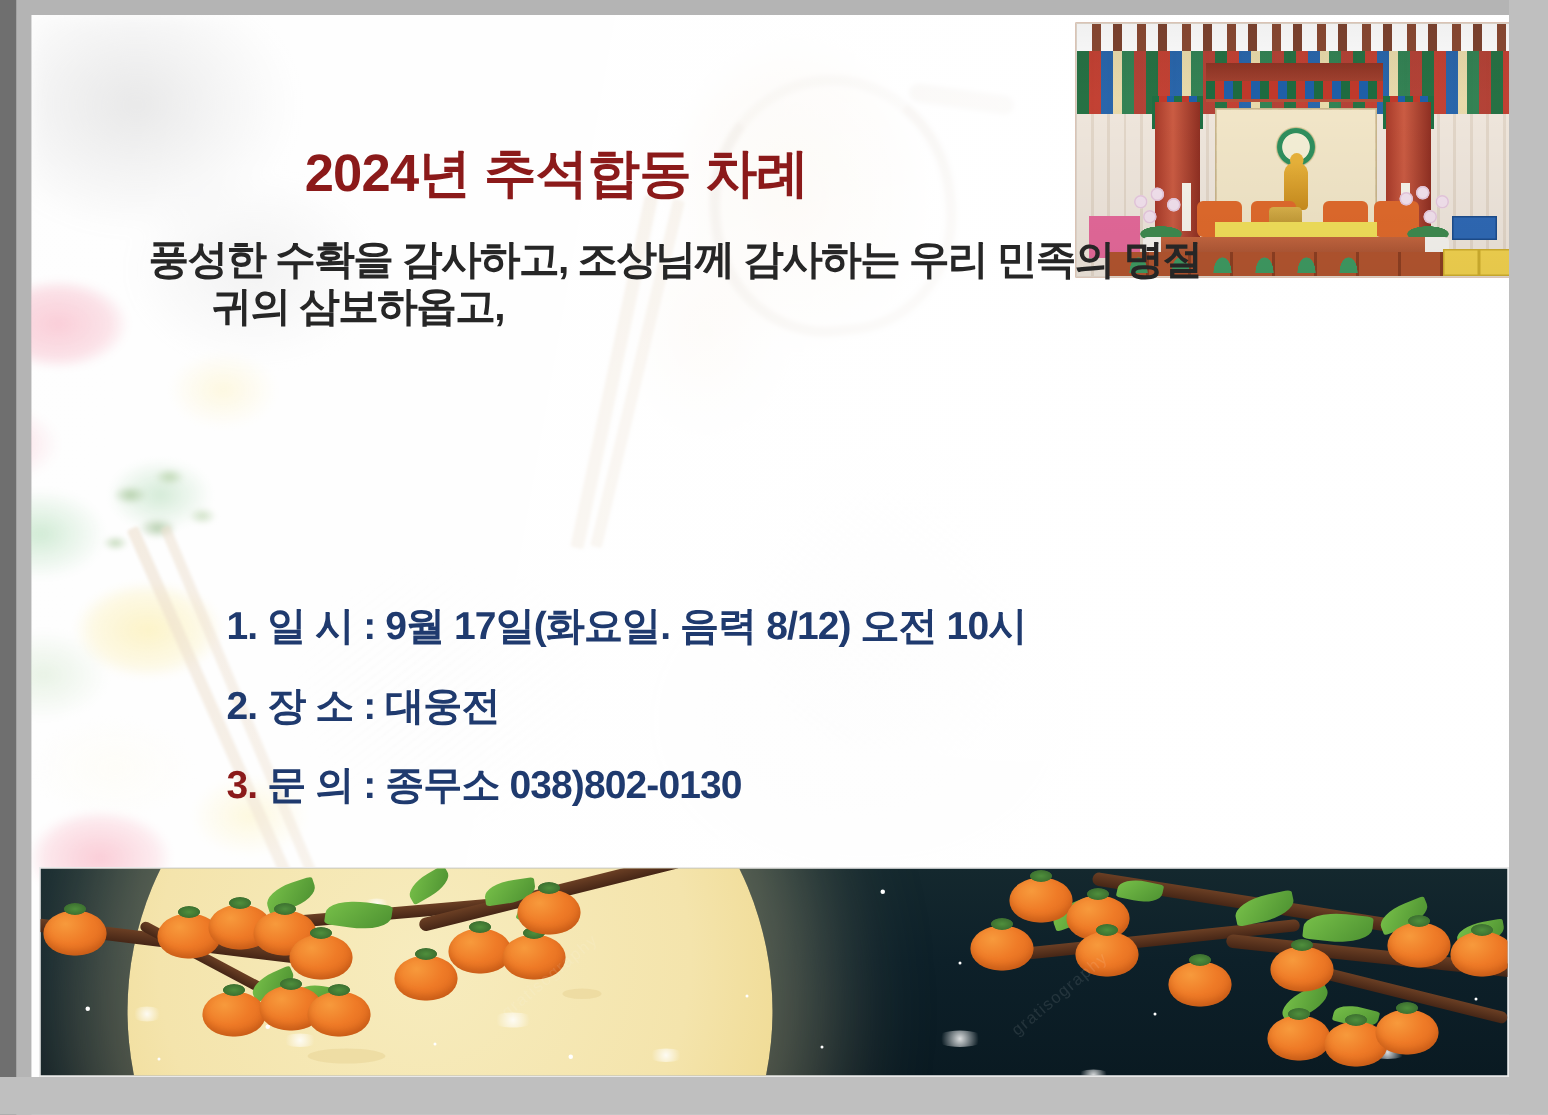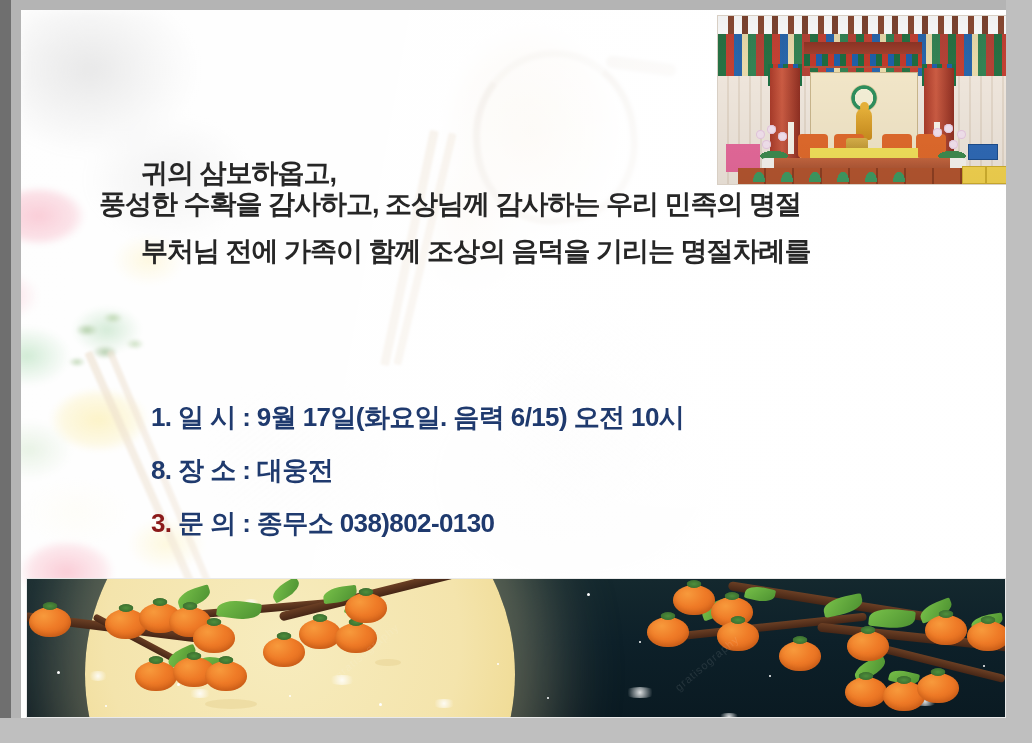--- a/index.html
+++ b/index.html
@@ -392,31 +392,31 @@
       <div class="ap ap-lotus" style="left:146px;"></div>
       <div class="ap ap-lotus" style="left:174px;"></div>
       <div class="ap ap-sign"></div>
       <div class="ap ap-box b1"></div>
       <div class="ap ap-box b2"></div>
       <div class="ap ap-shade"></div>
     </div>
 
     <div class="content">
 
+      <div class="poster-title">2024년 추석합동 차례</div>
 
       <div class="body-block">
+        <div class="line">풍성한 수확을 감사하고, 조상님께 감사하는 우리 민족의 명절</div>
         <div class="line indent">귀의 삼보하옵고,</div>
-        <div class="line">풍성한 수확을 감사하고, 조상님께 감사하는 우리 민족의 명절</div>
         <div class="gap"></div>
-        <div class="line indent">부처님 전에 가족이 함께 조상의 음덕을 기리는 명절차례를</div>
       </div>
 
       <div class="info-list">
-        <div class="info-item">1. 일 시 : 9월 17일(화요일. 음력 6/15) 오전 10시</div>
-        <div class="info-item">8. 장 소 : 대웅전</div>
+        <div class="info-item">1. 일 시 : 9월 17일(화요일. 음력 8/12) 오전 10시</div>
+        <div class="info-item">2. 장 소 : 대웅전</div>
         <div class="info-item">
           <span class="num-red">3.</span>
           <span>문 의 :</span>
           <span>종무소 038)802-0130</span>
         </div>
       </div>
 
     </div>
 
     <div class="moon-banner">

